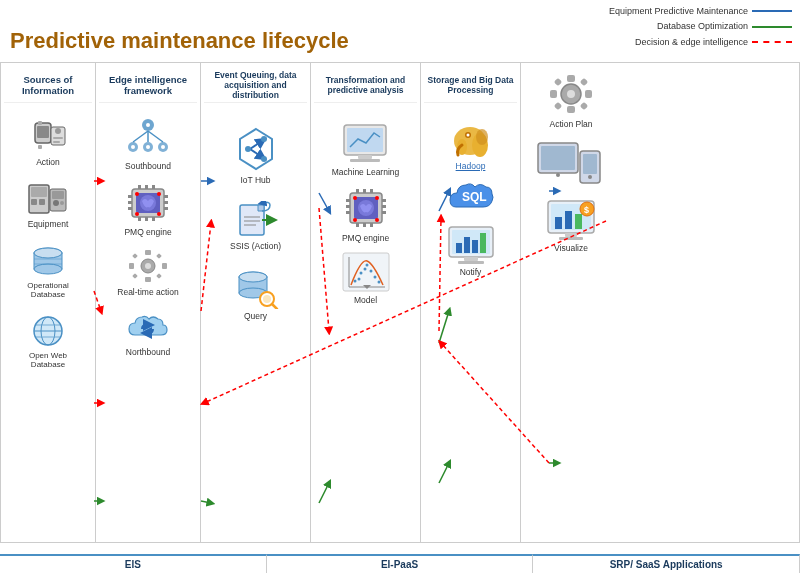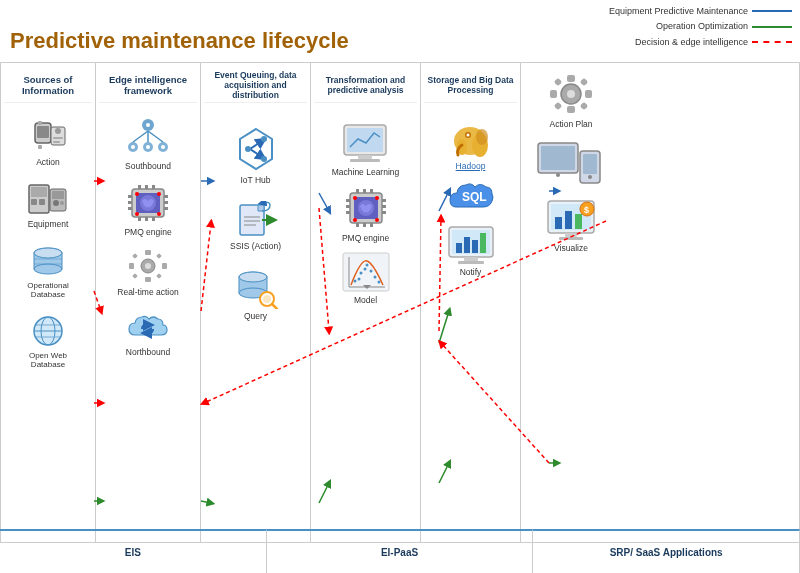--- a/index.html
+++ b/index.html
@@ -143,21 +143,21 @@
   </style>
 </head>
 <body>
 
 <div class="legend-area">
   <div class="legend-item">
     <span style="font-size:9px;">Equipment Predictive Maintenance</span>
     <span class="legend-line" style="background:#2a6ab5;"></span>
   </div>
   <div class="legend-item">
-    <span style="font-size:9px;">Operation Optimization</span>
+    <span style="font-size:9px;">Database Optimization</span>
     <span class="legend-line" style="background:#2d8a2d;"></span>
   </div>
   <div class="legend-item">
     <span style="font-size:9px;">Decision &amp; edge intelligence</span>
     <span class="legend-line" style="background:red; height:2px; border-top: 2px dashed red; background:none;"></span>
   </div>
 </div>
 
 <div class="main-title">Predictive maintenance lifecycle</div>
 
@@ -585,17 +585,17 @@
           <rect x="14" y="40" width="24" height="3" rx="1" fill="#bbb"></rect>
         </svg>
         <span class="item-label">Visualize</span>
       </div>
 
     </div>
   </div>
 
 </div>
 
-<div class="bottom-bar" style="position:absolute;bottom:0;left:0;right:0;height:44px;display:flex;">
+<div class="bottom-bar" style="position:absolute;bottom:0;left:0;right:0;height:19px;display:flex;">
   <div class="bottom-seg" style="flex:2;border-top:2px solid #4a90c4;border-right:1px solid #ccc;display:flex;align-items:center;justify-content:center;font-size:10px;font-weight:bold;color:#1a3a5c;">EIS</div>
   <div class="bottom-seg" style="flex:2;border-top:2px solid #4a90c4;border-right:1px solid #ccc;display:flex;align-items:center;justify-content:center;font-size:10px;font-weight:bold;color:#1a3a5c;">EI-PaaS</div>
   <div class="bottom-seg" style="flex:2;border-top:2px solid #4a90c4;display:flex;align-items:center;justify-content:center;font-size:10px;font-weight:bold;color:#1a3a5c;">SRP/ SaaS Applications</div>
 </div>
 
 </body></html>

